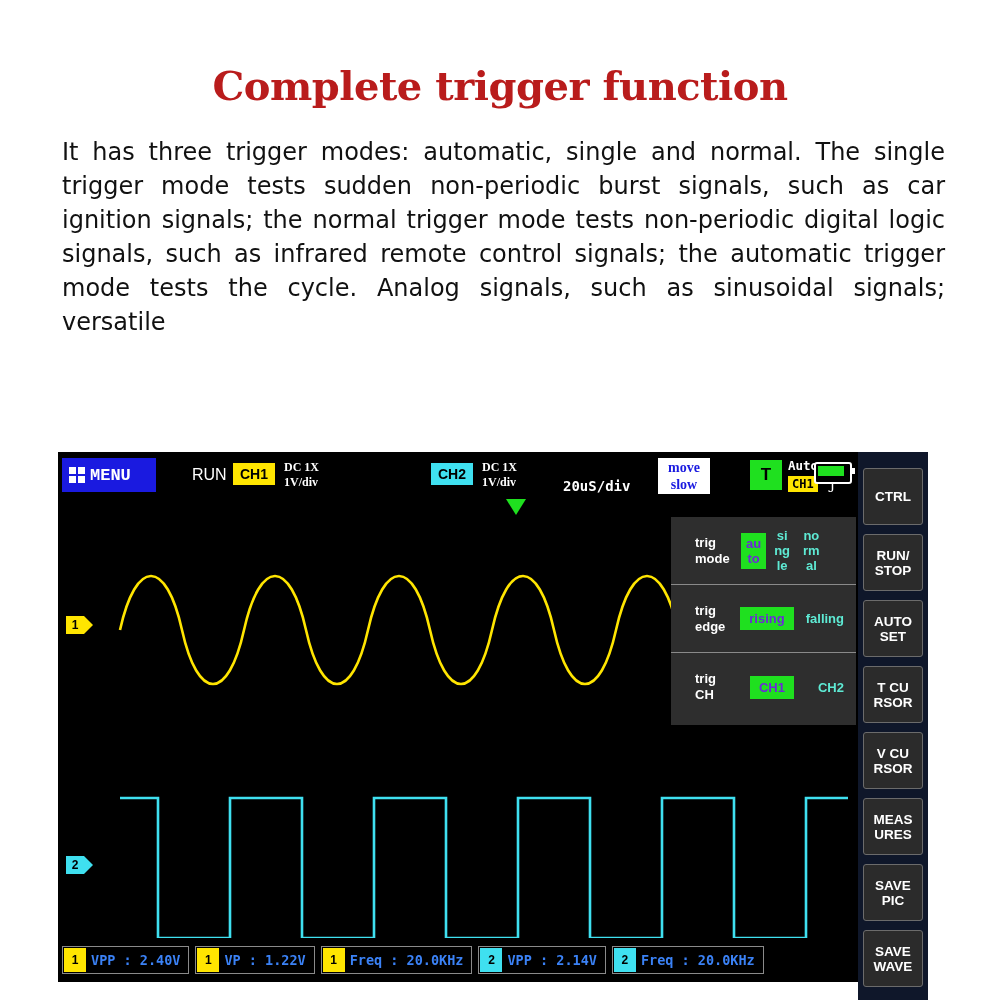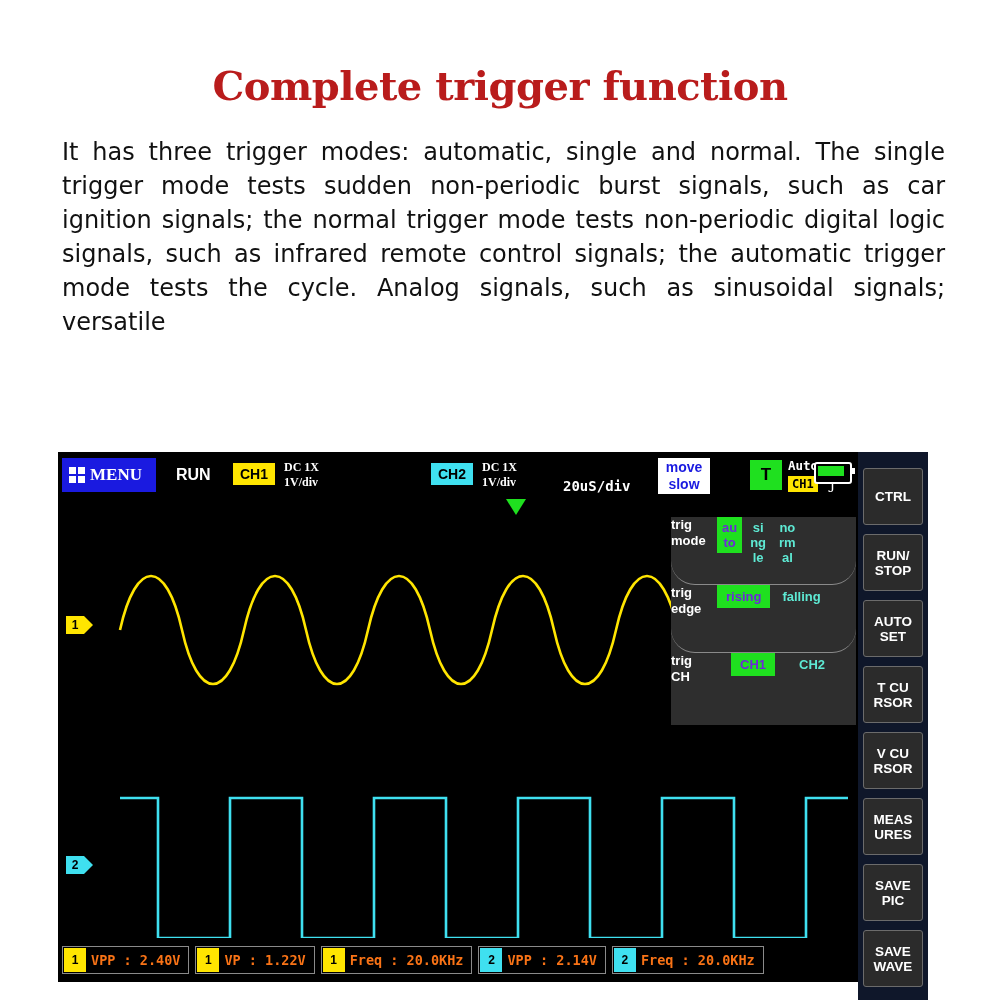--- a/index.html
+++ b/index.html
@@ -96,37 +96,37 @@
   .menu-btn {
     position: absolute;
     left: 4px; top: 6px;
     width: 94px; height: 34px;
     background: #1a1ae0;
     color: #fff;
     display: flex;
     align-items: center;
     font-size: 17px;
     font-weight: bold;
-    font-family: Liberation Serif, serif;
+    font-family: Liberation Mono, monospace;
   }
   .menu-grid {
     display: grid;
     grid-template-columns: 7px 7px;
     grid-template-rows: 7px 7px;
     gap: 2px;
     margin: 0 5px 0 7px;
   }
   .menu-grid i { background: #fff; display: block; width: 7px; height: 7px; }
 
   .run-label {
     position: absolute;
-    left: 118px; top: 14px;
+    left: 134px; top: 14px;
     color: #ffffff;
     font-size: 16px;
-    font-weight: bold;
+    font-weight: normal;
     font-family: "Liberation Sans", sans-serif;
   }
   .ch-badge {
     position: absolute;
     top: 11px;
     width: 42px; height: 22px;
     font-size: 14px;
     font-weight: bold;
     color: #000;
     display: flex; align-items: center; justify-content: center;
@@ -159,21 +159,21 @@
     left: 600px; top: 6px;
     width: 52px; height: 36px;
     background: #ffffff;
     color: #1a1ae0;
     font-size: 14px;
     font-weight: bold;
     line-height: 17px;
     text-align: center;
     padding-top: 1px;
     box-sizing: border-box;
-    font-family: Liberation Sans, sans-serif;
+    font-family: Liberation Serif, serif;
   }
   .trig-t {
     position: absolute;
     left: 692px; top: 8px;
     width: 32px; height: 30px;
     background: #1fe01f;
     color: #000;
     font-size: 17px;
     font-weight: bold;
     display: flex; align-items: center; justify-content: center;
@@ -271,24 +271,23 @@
     background: #2e2e2e;
     box-sizing: border-box;
     padding: 0;
     font-family: "Liberation Sans", sans-serif;
   }
   .tm-row {
     position: relative;
     height: 68px;
     border-bottom: 1px solid #8a8a8a;
     display: flex;
-    align-items: flex-start;
-    padding-left: 0;
+    align-items: center;
+    padding-left: 24px;
     box-sizing: border-box;
-    border-radius: 24px;
   }
   .tm-row:last-child { border-bottom: none; }
   .tm-label {
     color: #ffffff;
     font-size: 13px;
     font-weight: bold;
     line-height: 16px;
     width: 46px;
   }
   .tm-opt {
@@ -328,21 +327,21 @@
   .meas .tag {
     width: 22px; height: 24px;
     display: flex; align-items: center; justify-content: center;
     font-size: 12px; font-weight: bold; color: #000;
     margin: 0 5px 0 1px;
     font-family: "Liberation Sans", sans-serif;
   }
   .tag.y { background: #ffe500; }
   .tag.c { background: #3fe0f0; }
   .meas .txt {
-    color: #f97316;
+    color: #3b82f6;
     font-size: 13.5px;
     font-weight: bold;
     padding-right: 8px;
     font-family: "DejaVu Sans Mono", monospace;
   }
 </style>
 </head>
 <body>
 
 <div class="page">

